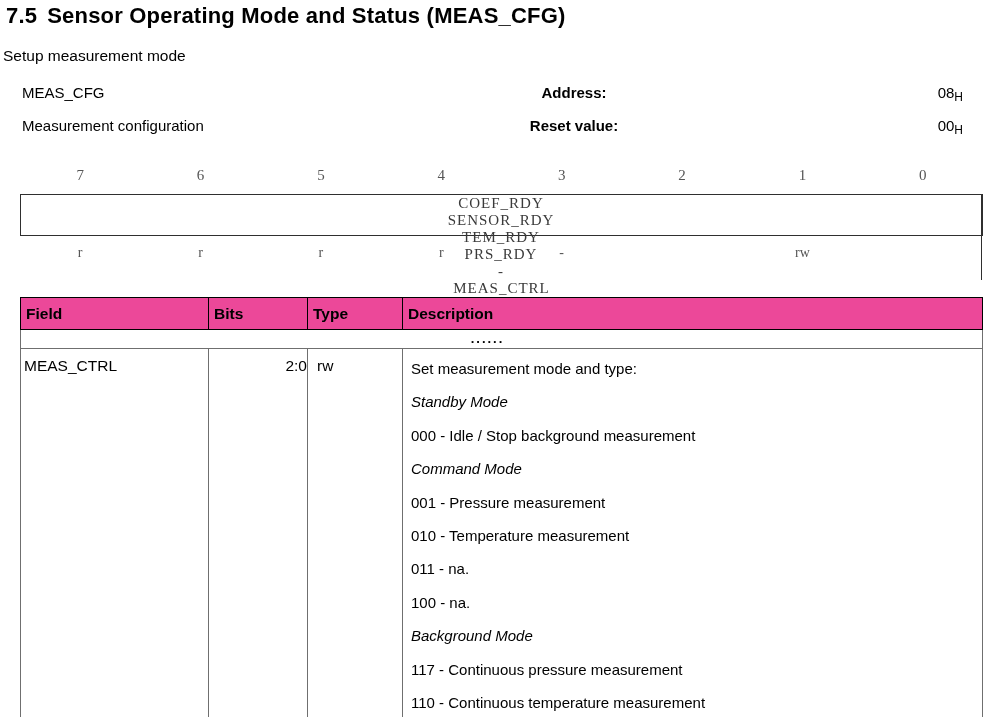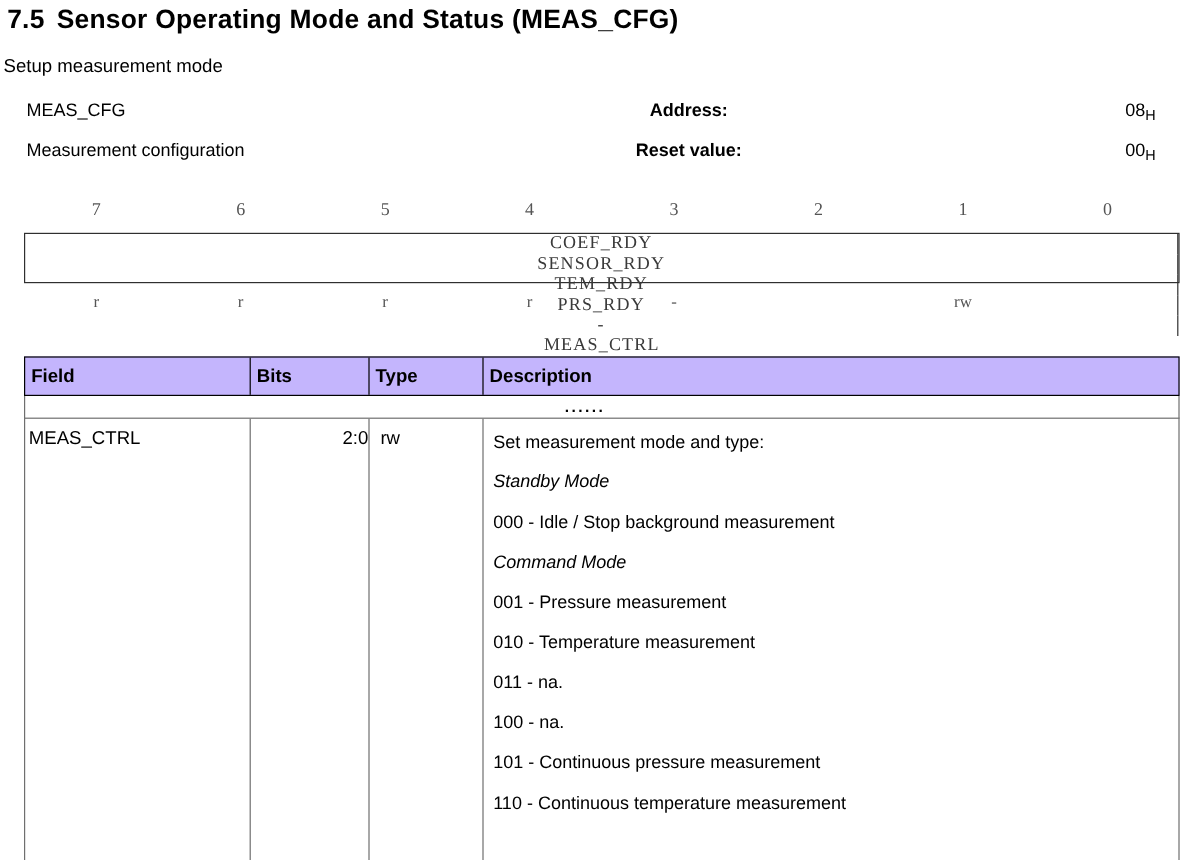--- a/index.html
+++ b/index.html
@@ -37,21 +37,21 @@
   .rc-1 { flex:1; } .rc-3 { flex:3; }
 
   .access-row { position:absolute; left:20px; top:245px; width:963px; display:flex;
                 font-size:14px; color:#555; }
   .access-row span { text-align:center; }
   .ac-1 { flex:1; } .ac-3 { flex:3; }
 
   
   .field-table { position:absolute; left:20px; top:297px; width:963px; height:420px;
                  box-sizing:border-box; font-size:15.5px; }
-  .ft-header { display:flex; height:33px; background:#c4b5fd;
+  .ft-header { display:flex; height:33px; background:#ec4899;
                border:1px solid #000; box-sizing:border-box; font-weight:bold; }
   .ft-header .ft-cell { border-right:1px solid #000; display:flex; align-items:center;
                         padding-left:5px; box-sizing:border-box; }
   .ft-header .ft-cell:last-child { border-right:none; }
   .ft-dots { height:19px; border-left:1px solid #6f6f6f; border-right:1px solid #6f6f6f;
              border-bottom:1px solid #6f6f6f; box-sizing:border-box;
              text-align:center; font-weight:bold; font-size:13px; letter-spacing:2px;
              line-height:17px; }
   .ft-dots span { position:relative; left:-14px; }
   .ft-body { display:flex; height:368px; border-left:1px solid #6f6f6f;
@@ -133,19 +133,20 @@
       <div class="ft-cell col-type">rw</div>
       <div class="ft-cell col-desc">
         <div class="desc-line">Set measurement mode and type:</div>
         <div class="desc-line italic">Standby Mode</div>
         <div class="desc-line">000 - Idle / Stop background measurement</div>
         <div class="desc-line italic">Command Mode</div>
         <div class="desc-line">001 - Pressure measurement</div>
         <div class="desc-line">010 - Temperature measurement</div>
         <div class="desc-line">011 - na.</div>
         <div class="desc-line">100 - na.</div>
-        <div class="desc-line">101 - Continuous pressure measurement</div>
+        <div class="desc-line italic">Background Mode</div>
+        <div class="desc-line">117 - Continuous pressure measurement</div>
         <div class="desc-line">110 - Continuous temperature measurement</div>
       </div>
     </div>
   </div>
 
 </div>
 
 </body></html>

